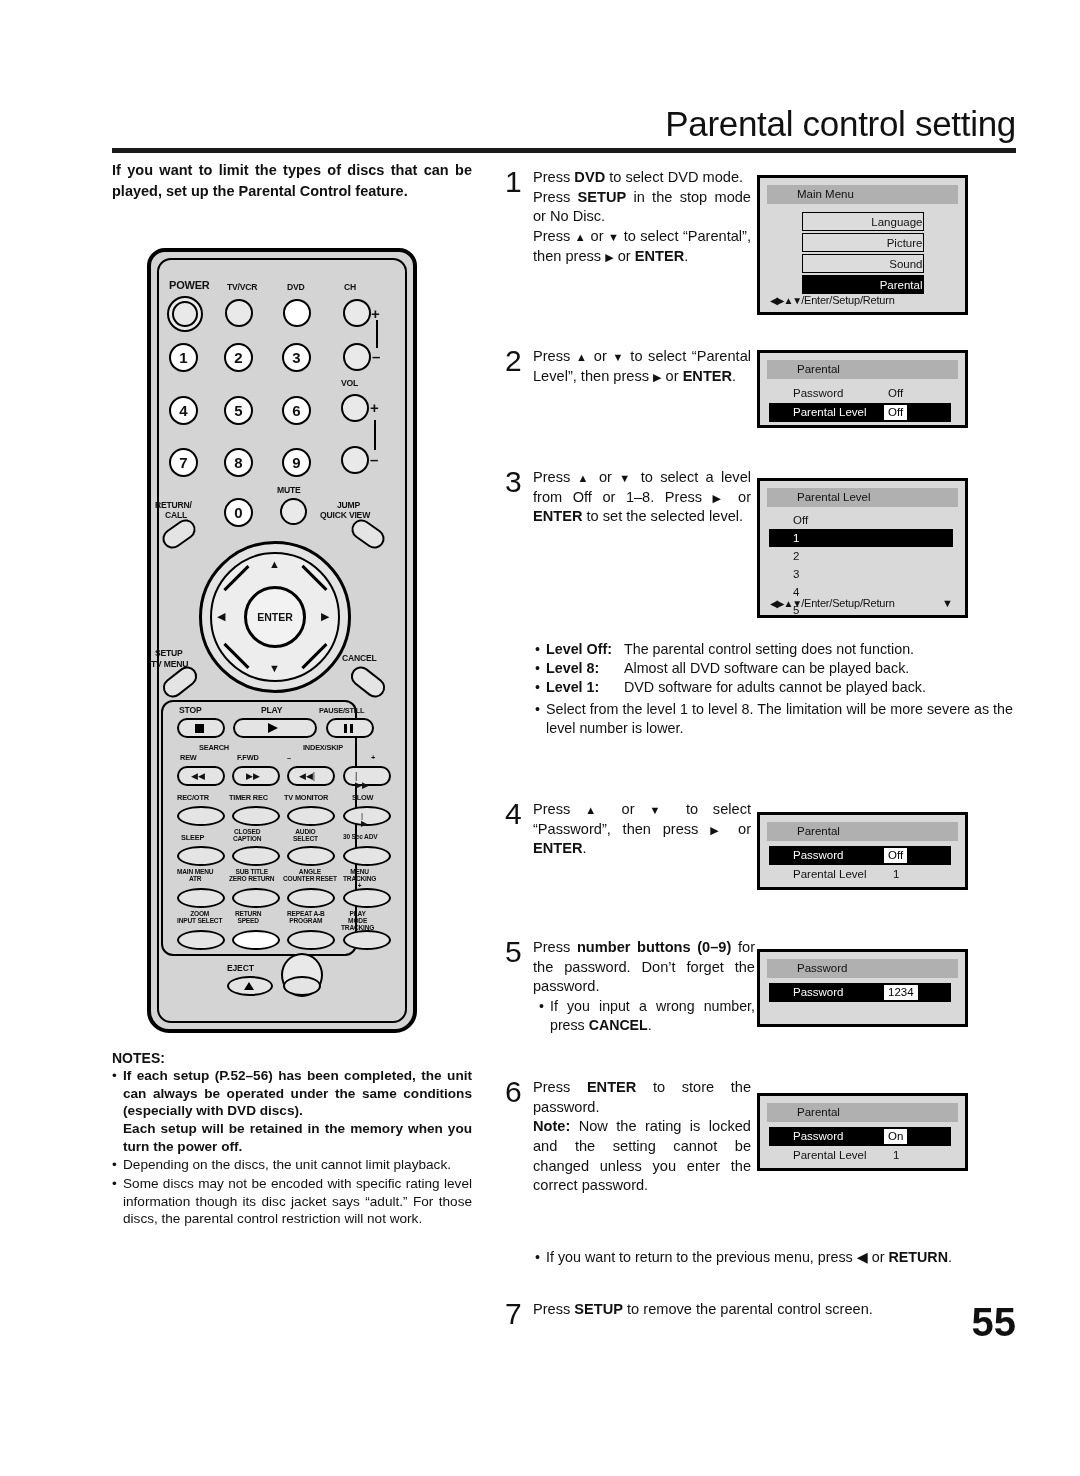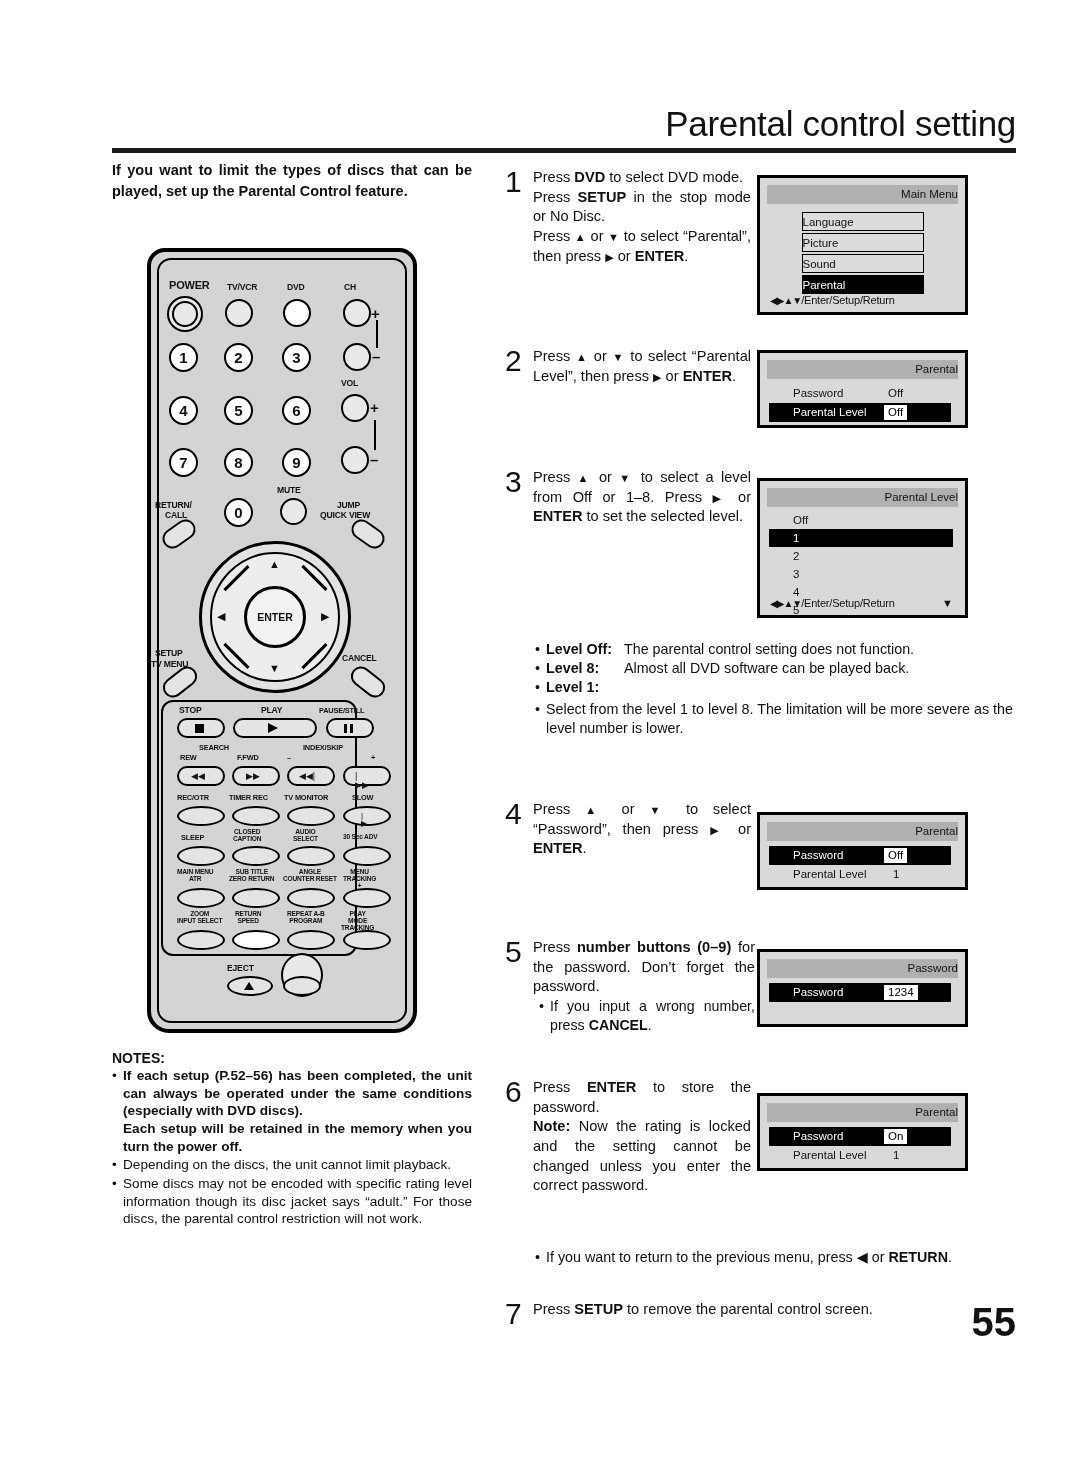--- a/index.html
+++ b/index.html
@@ -122,37 +122,36 @@
 
   
   .osd {
     position:absolute;
     border:3px solid #000;
     background:#d9d9d9;
     font-size:11.5px;
   }
   .osd-bar {
     background:#b0b0b0; color:#111;
-    height:19px; line-height:19px; padding-left:40px;
+    height:19px; line-height:19px; padding-left:30px;
     margin:7px 7px 0 7px;
-    text-align:right;
   }
   .osd-row {
     height:19px; line-height:19px; position:relative;
     padding-left:33px;
   }
   .osd-row .val { position:absolute; left:128px; }
   .osd-row.hl { background:#000; color:#fff; margin:0 14px 0 9px; padding-left:24px; }
   .osd-row.hl .valbox {
     position:absolute; left:115px; top:2px;
     background:#fff; color:#000; padding:0 4px; line-height:15px; height:15px;
   }
   .osd-menuitem {
     margin:0 auto; width:122px; height:19px; line-height:19px;
-    text-align:left; border:1.6px solid #000; background:#dcdcdc;
+    text-align:right; border:1.6px solid #000; background:#dcdcdc;
     margin-bottom:2px;
   }
   .osd-menuitem.sel { background:#000; color:#fff; border-color:#000; }
   .osd-foot {
     position:absolute; left:10px; bottom:6px; font-size:11px; letter-spacing:-0.2px;
   }
   .osd-foot .glyphs { font-size:10px; letter-spacing:-1px; }
   .osd-down { position:absolute; right:12px; bottom:6px; font-size:11px; }
   .osd-list { padding-left:33px; }
   .osd-listrow { height:18px; line-height:18px; }
@@ -384,20 +383,21 @@
         <div class="tx">The parental control setting does not function.</div>
       </div>
       <div class="rbul">
         <div class="d">•</div>
         <div class="lbl">Level 8:</div>
         <div class="tx" style="text-align-last:left;">Almost all DVD software can be played back.</div>
       </div>
       <div class="rbul">
         <div class="d">•</div>
         <div class="lbl">Level 1:</div>
+        <div class="tx">DVD software for adults cannot be played back.</div>
       </div>
       <div class="rbul2" style="margin-top:3px;">
         <div class="d">•</div>
         <div class="tx">Select from the level 1 to level 8. The limitation will be more severe as the level number is lower.</div>
       </div>
     </div>
 
     <div class="step" style="position:absolute; left:0; top:640px;">
       <div class="step-num">4</div>
       <div class="step-txt"><span>Press </span><span class="arw">▲</span><span> or </span><span class="arw">▼</span><span> to select “Password”, then press </span><span class="arw">▶</span><span> or </span><b>ENTER</b><span>.</span></div>

